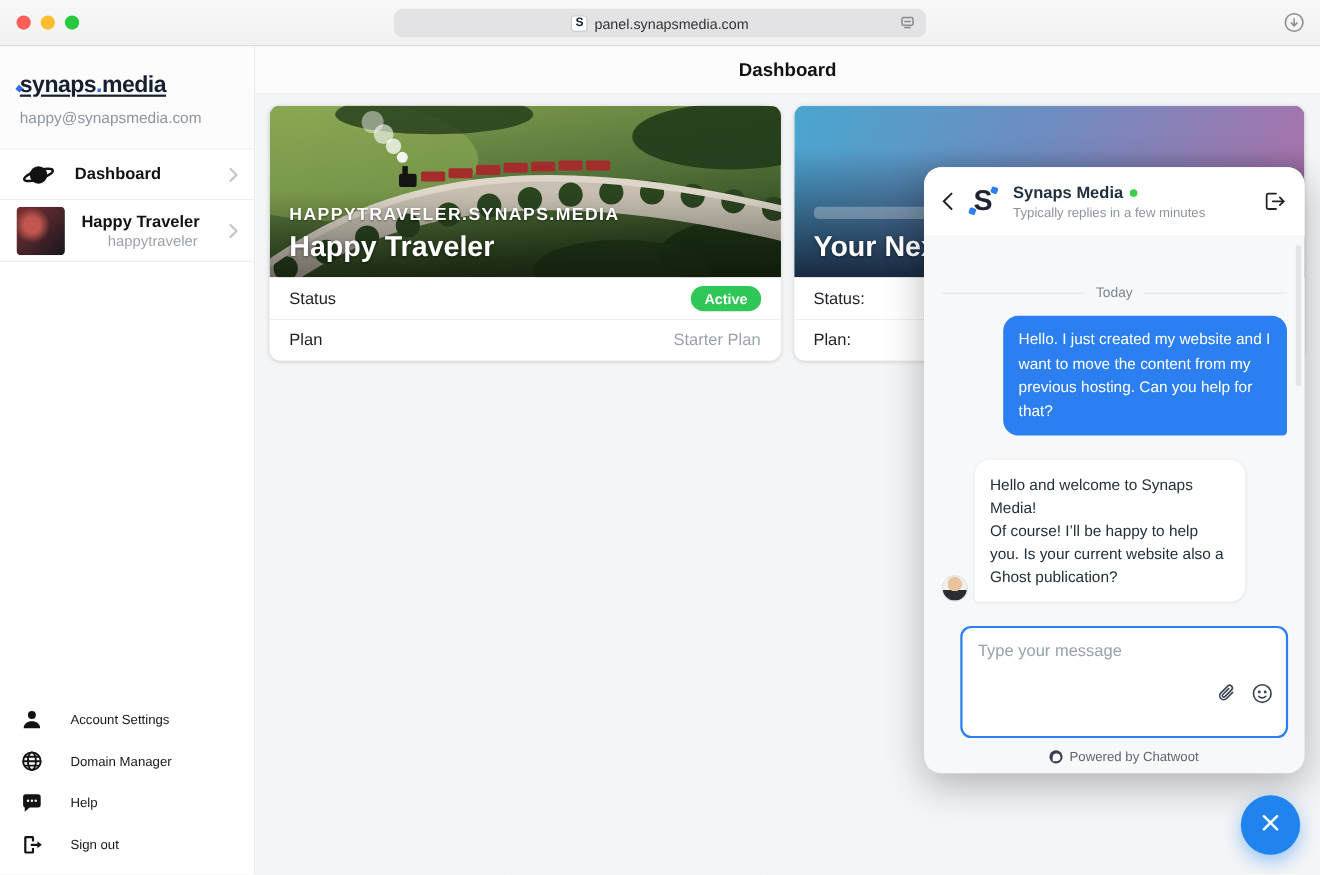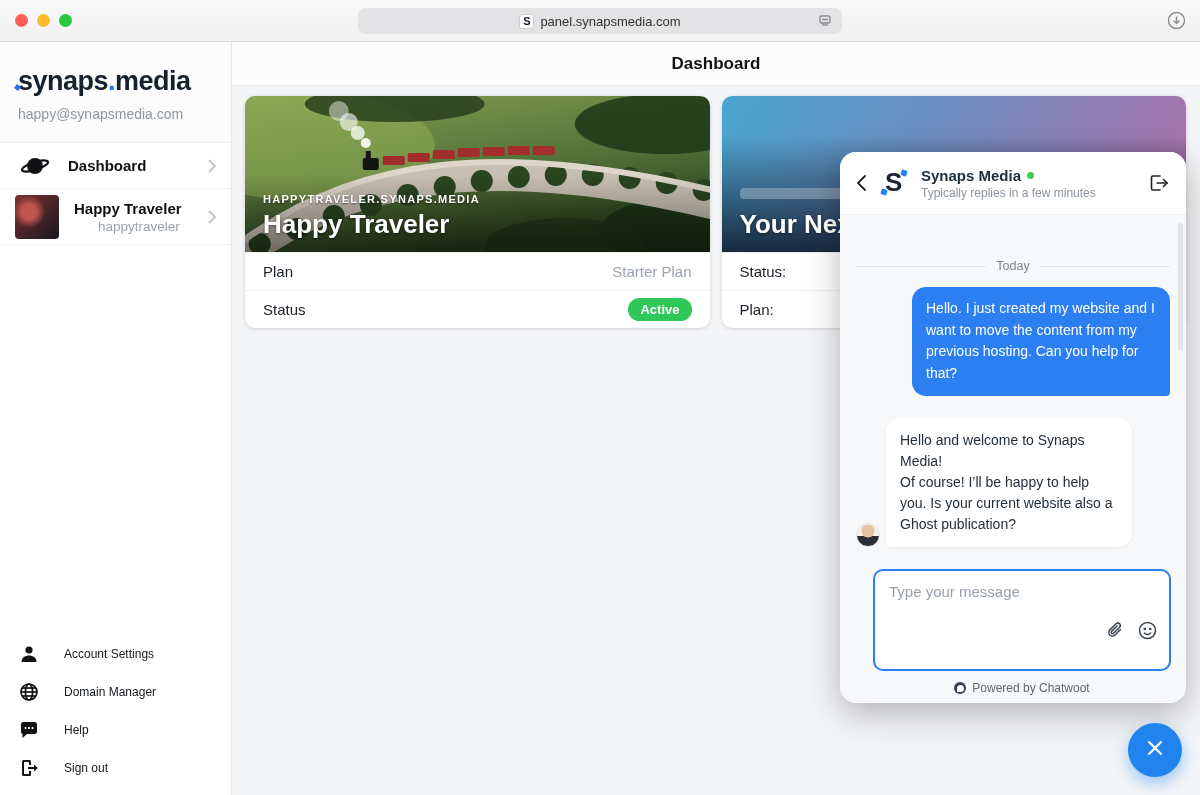--- a/index.html
+++ b/index.html
@@ -17,21 +17,21 @@
   .favicon { width:15px; height:15px; background:#fff; border:1px solid #ccc; border-radius:3px;
              font-size:11px; font-weight:bold; color:#16202e; display:flex; align-items:center; justify-content:center; }
   .url-text { font-size:13px; color:#333; }
   .urlbar .tab-ic { position:absolute; right:9px; top:5px; }
   .dl-ic { position:absolute; right:13px; top:10px; }
 
   
   .app { display:flex; height:753px; }
   .sidebar { width:232px; background:#fff; border-right:1px solid #e7e8ea; display:flex; flex-direction:column; }
   .logo-block { padding:24px 18px 20px 18px; border-bottom:1px solid #ededef; background:#fcfcfd; }
-  .logo { font-size:27px; font-weight:800; letter-spacing:-0.5px; color:#16202e; position:relative; display:inline-block; }
+  .logo { font-size:21px; font-weight:800; letter-spacing:-0.5px; color:#16202e; position:relative; display:inline-block;text-decoration:underline; }
   .logo .dot { color:#2b6ef2; }
   .logo::before { content:""; position:absolute; left:-3px; bottom:7px; width:5px; height:5px;
                   background:#2b6ef2; transform:rotate(40deg); }
   .email { margin-top:9px; font-size:14px; color:#8d97a1; }
 
   .nav-row { display:flex; align-items:center; padding:0 14px 0 20px; border-bottom:1px solid #ededef;
              background:#fff; cursor:pointer; }
   .nav-row.dash { height:46px; }
   .nav-row.site { height:56px; padding-left:15px; }
   .nav-icon { width:30px; display:flex; justify-content:center; }
@@ -58,21 +58,21 @@
   .main-header h1 { font-size:17px; font-weight:700; color:#111; }
   .cards { display:grid; grid-template-columns:1fr 1fr; gap:12px; padding:10px 14px 0 13px; }
   .card { background:#fff; border-radius:10px; overflow:hidden; box-shadow:0 1px 4px rgba(0,0,0,.15); }
   .cover { position:relative; height:156px; overflow:hidden; }
   .cover svg.scene { position:absolute; inset:0; width:100%; height:100%; }
   .cover-grad { position:absolute; inset:0;
         background:linear-gradient(115deg,#49a6d0 0%,#6f8cc0 45%,#b26fa8 100%); }
   .cover-grad::after { content:""; position:absolute; inset:0;
         background:linear-gradient(to bottom, rgba(10,20,35,0) 25%, rgba(16,29,48,.9) 100%); }
   .cover-texts { position:absolute; left:18px; bottom:12px; z-index:2; }
-  .overline { font-size:11px; font-weight:700; letter-spacing:1.3px; color:#fff; margin-bottom:4px;
+  .overline { font-size:16px; font-weight:700; letter-spacing:1.3px; color:#fff; margin-bottom:4px;
               text-shadow:0 1px 2px rgba(0,0,0,.5); }
   .cover-title { font-size:26px; font-weight:700; color:#fff; text-shadow:0 1px 3px rgba(0,0,0,.5); }
   .skeleton-bar { width:210px; height:11px; border-radius:4px; background:rgba(255,255,255,.28); margin-bottom:10px; }
   .card-row { display:flex; align-items:center; justify-content:space-between; height:38px;
               padding:0 18px; border-top:1px solid #f0f0f2; }
   .row-label { font-size:15px; font-weight:500; color:#1a2027; }
   .row-value { font-size:15px; color:#9aa3ad; }
   .badge { background:#2fc757; color:#fff; font-size:13px; font-weight:700;
            padding:4px 12px; border-radius:20px; }
 
@@ -300,26 +300,26 @@
                 <stop offset="1" stop-color="#000" stop-opacity="0.45"></stop>
             </linearGradient>
             <rect width="465" height="156" fill="url(#shade)"></rect>
           </svg>
           <div class="cover-texts">
             <div class="overline">HAPPYTRAVELER.SYNAPS.MEDIA</div>
             <div class="cover-title">Happy Traveler</div>
           </div>
         </div>
         <div class="card-row">
+          <span class="row-label">Status</span>
+          <span class="badge">Active</span>
+        </div>
+        <div class="card-row">
           <span class="row-label">Plan</span>
           <span class="row-value">Starter Plan</span>
-        </div>
-        <div class="card-row">
-          <span class="row-label">Status</span>
-          <span class="badge">Active</span>
         </div>
       </div>
 
       <div class="card">
         <div class="cover">
           <div class="cover-grad"></div>
           <div class="cover-texts">
             <div class="skeleton-bar"></div>
             <div class="cover-title">Your Nex</div>
           </div>

